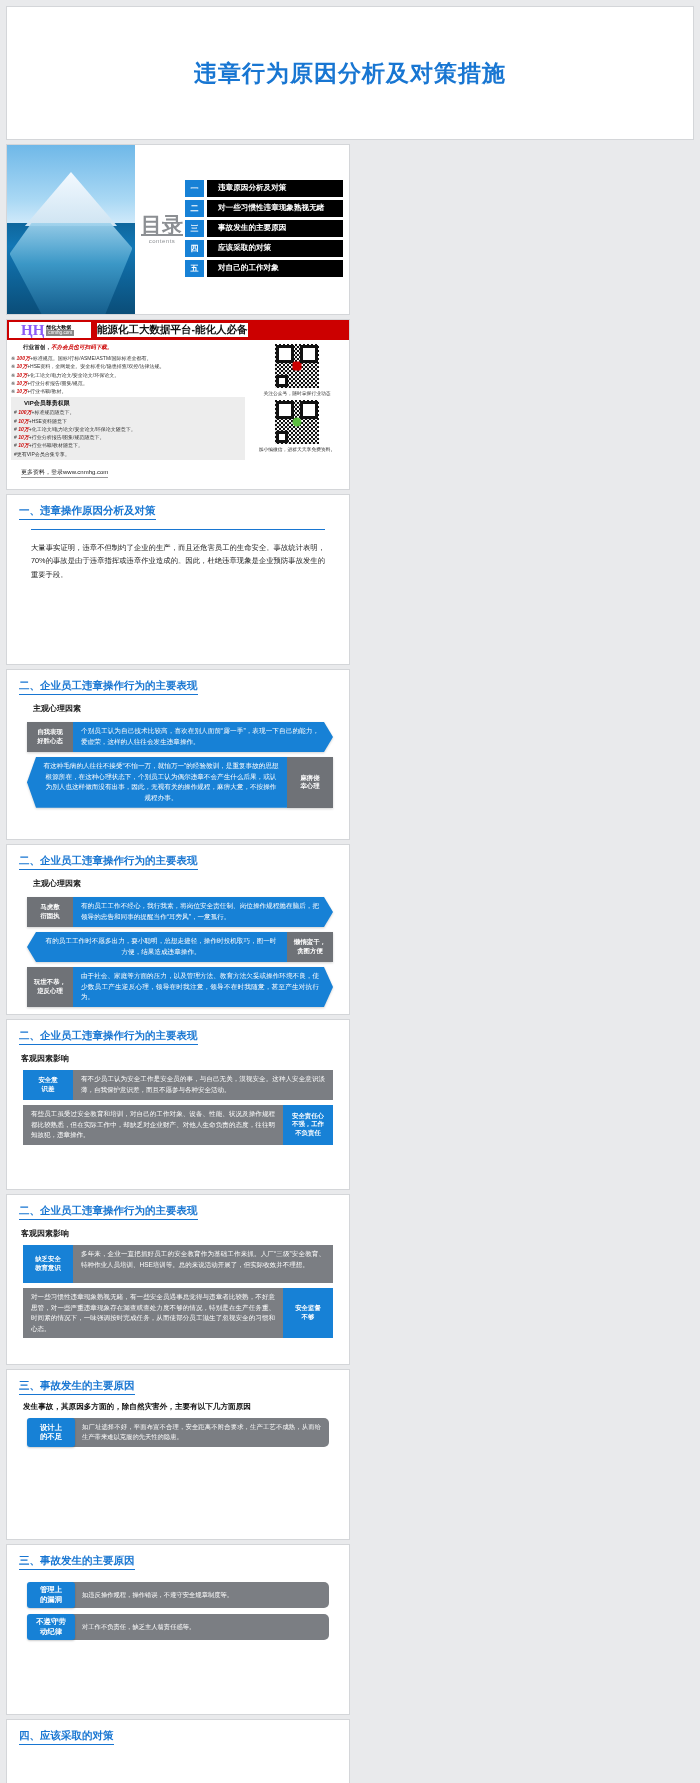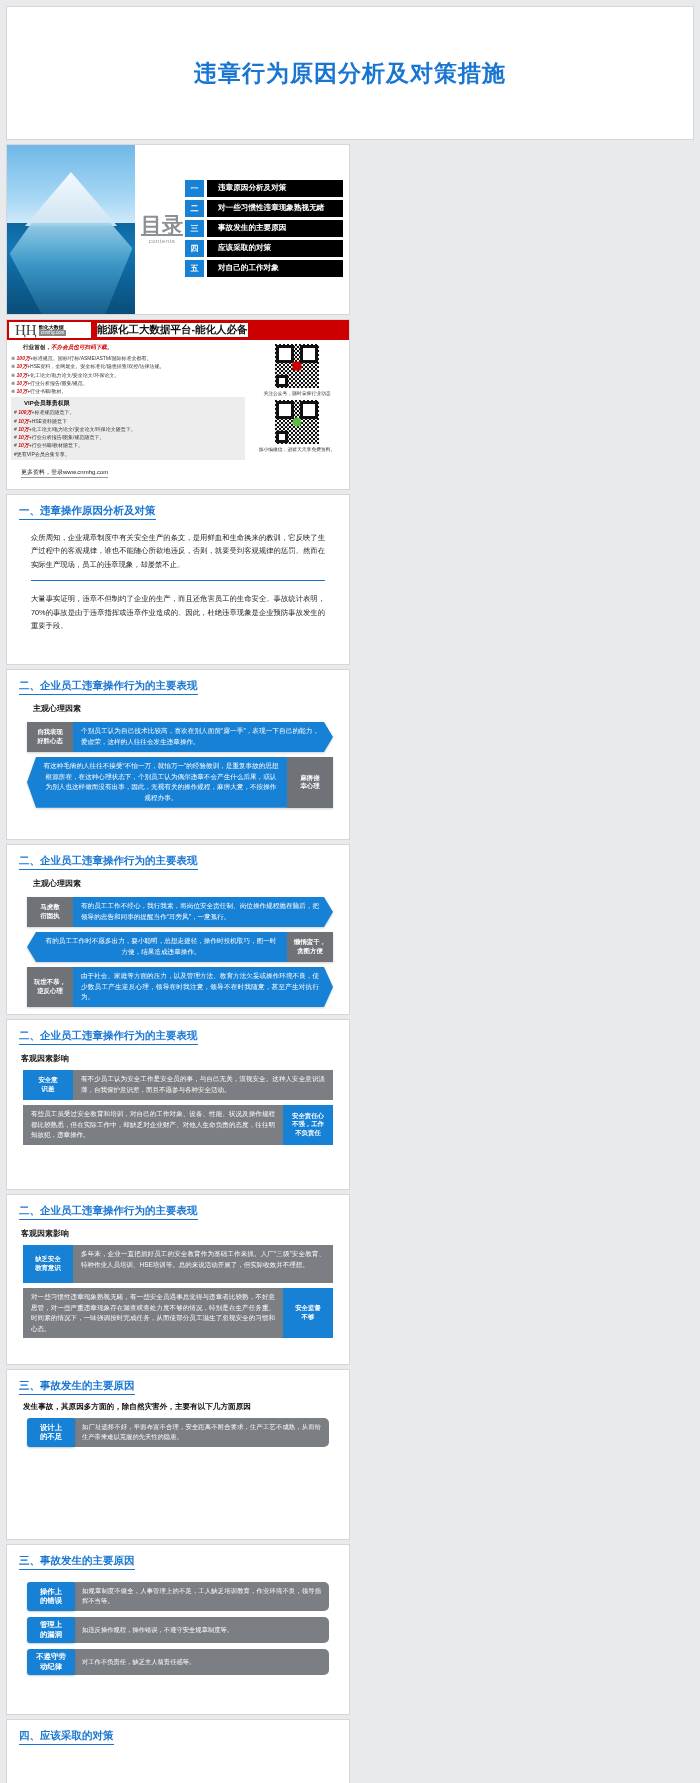--- a/index.html
+++ b/index.html
@@ -71,21 +71,21 @@
     flex:1; background:#000000; color:#fff; font-size:7.6px; font-weight:bold;
     display:flex; align-items:center; padding-left:11px;
   }
 
   
   .ad { height:100%; background:#fff; position:relative; }
   .ad-top { display:flex; height:20px; align-items:stretch; }
   .ad-logo {
     width:86px; border:2px solid #c00; display:flex; align-items:center; background:#fff;
   }
-  .ad-logo .glyph { font-size:15px; font-weight:normal; color:#404040; padding:0 2px 0 6px; font-family:"Liberation Serif",serif;}
+  .ad-logo .glyph { font-size:15px; font-weight:bold; color:#8b5cf6; padding:0 2px 0 12px; font-family:"Liberation Serif",serif;}
   .ad-logo .stk { font-size:4.6px; color:#111; line-height:1.25; }
   .ad-logo .stk b { display:block; background:#fff; color:#000; font-size:5px;}
   .ad-logo .stk i { display:block; font-style:normal; background:#888; color:#fff; padding:0 2px; font-size:4.6px;}
   .ad-bar { flex:1; background:#c00; position:relative; }
   .ad-bar .t {
     position:absolute; left:4px; top:50%; transform:translateY(-50%);
     color:#111; font-size:10.5px; font-weight:bold; background:#fff; white-space:nowrap;
   }
   .ad-body { display:flex; padding:2px 4px 0 4px; }
   .ad-left { flex:1; padding-right:4px; }
@@ -264,21 +264,20 @@
               <div class="mid"></div>
             </div>
           <div class="qr-cap">加小编微信，进群天天享免费资料。</div>
         </div>
       </div>
     </div>
   </div>
 
   <div class="slide">
     <div class="sec-head">一、违章操作原因分析及对策</div>
-    <div class="para">众所周知，企业规章制度中有关安全生产的条文，是用鲜血和生命换来的教训，它反映了生产过程中的客观规律，谁也不能随心所欲地违反，否则，就要受到客观规律的惩罚。然而在实际生产现场，员工的违章现象，却屡禁不止。</div>
     <div class="divider"></div>
     <div class="para">大量事实证明，违章不但制约了企业的生产，而且还危害员工的生命安全。事故统计表明，70%的事故是由于违章指挥或违章作业造成的。因此，杜绝违章现象是企业预防事故发生的重要手段。</div>
   </div>
 
   <div class="slide">
     <div class="sec-head">二、企业员工违章操作行为的主要表现</div>
     <div class="sub-head">主观心理因素</div>
     <div class="chev-wrap">
       <div class="chev">
         <div class="tag">自我表现<br>好胜心态</div>
@@ -344,24 +343,20 @@
     <div class="rblk">
       <div class="tag">设计上<br>的不足</div>
       <div class="body">如厂址选择不好，平面布置不合理，安全距离不附合要求，生产工艺不成熟，从而给生产带来难以克服的先天性的隐患。</div>
     </div>
   </div>
 
   <div class="slide">
     <div class="sec-head">三、事故发生的主要原因</div>
     <div class="spacer"></div>
     <div class="rblk">
-      <div class="tag">操作上<br>的错误</div>
-      <div class="body">如规章制度不健全，人事管理上的不足，工人缺乏培训教育，作业环境不良，领导指挥不当等。</div>
-    </div>
-    <div class="rblk">
       <div class="tag">管理上<br>的漏洞</div>
       <div class="body">如违反操作规程，操作错误，不遵守安全规章制度等。</div>
     </div>
     <div class="rblk">
       <div class="tag">不遵守劳<br>动纪律</div>
       <div class="body">对工作不负责任，缺乏主人翁责任感等。</div>
     </div>
   </div>
 
   <div class="slide">

